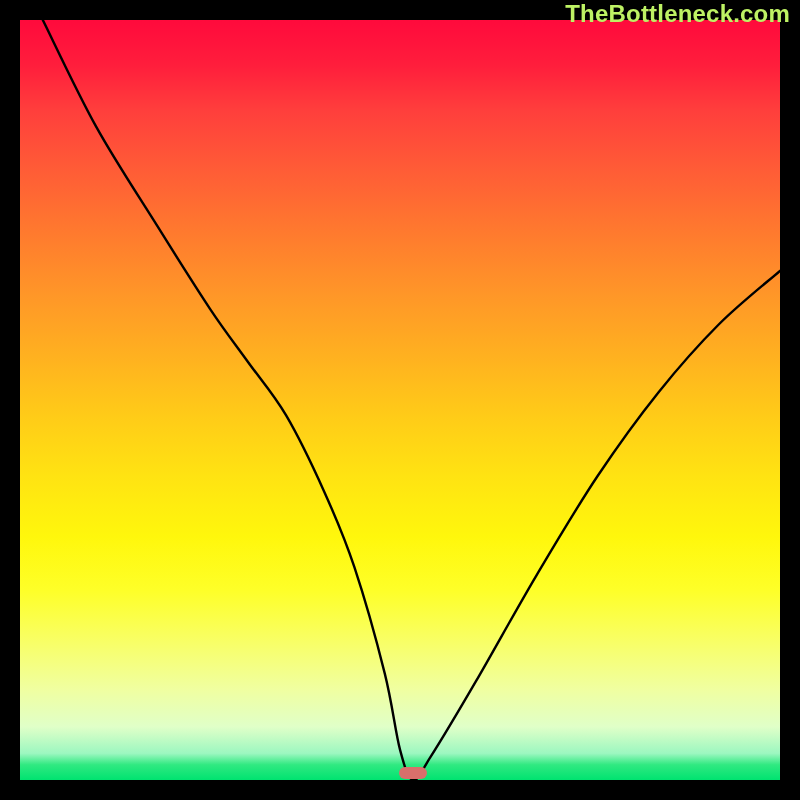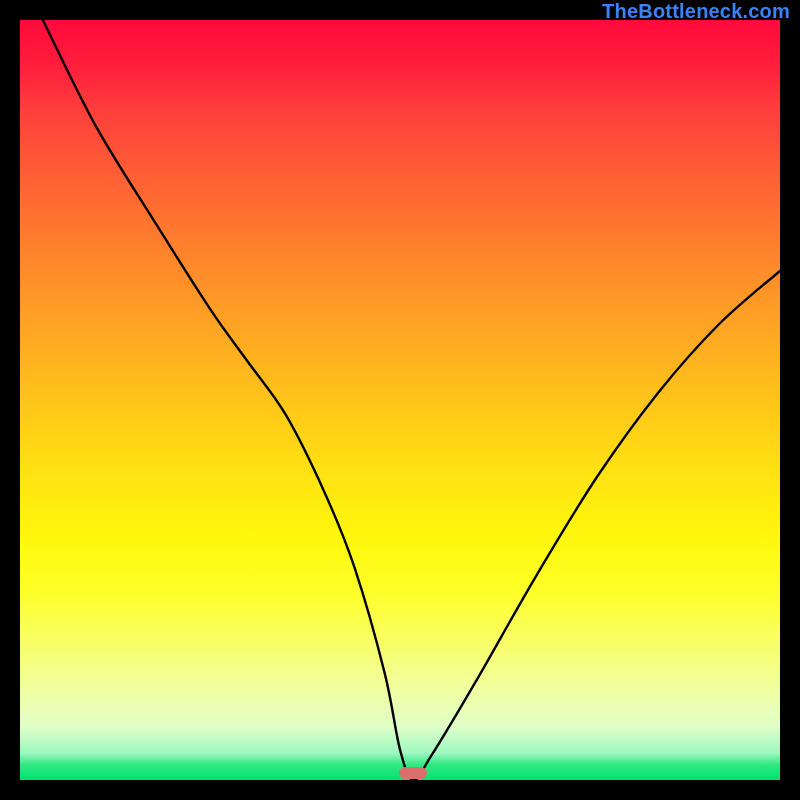--- a/index.html
+++ b/index.html
@@ -63,23 +63,23 @@
   .marker {
     position: absolute;
     background: #d86f6b;
     border-radius: 6px;
   }
   .watermark {
     position: absolute;
     top: 0;
     right: 10px;
     font-family: Arial, Helvetica, sans-serif;
-    font-size: 20px;
+    font-size: 24px;
     font-weight: 600;
-    color: #3b82f6;
+    color: #bef264;
     letter-spacing: 0.2px;
   }
 </style>
 </head>
 <body>
 
 <div class="frame">
 
   <div class="plot-area">
     <div class="gradient-bg"></div>

